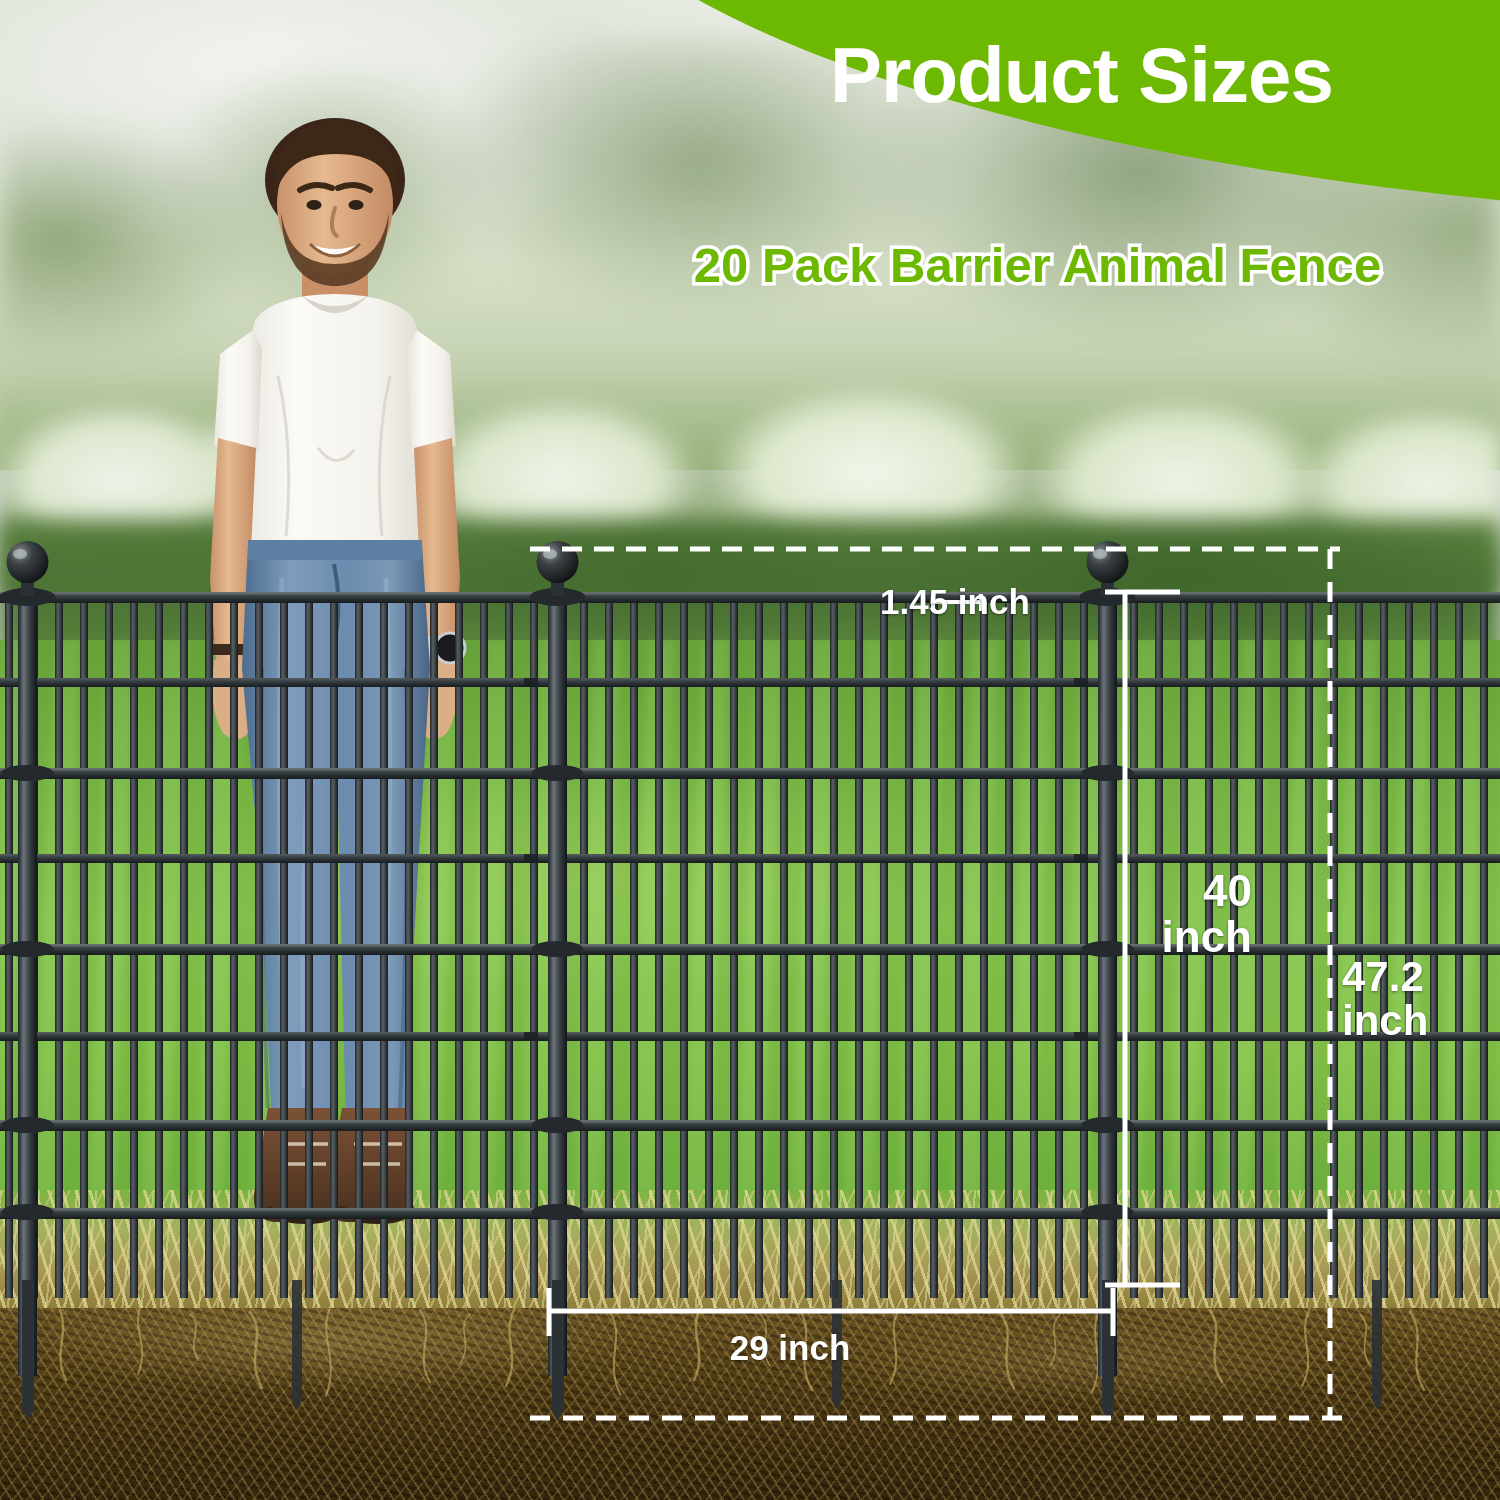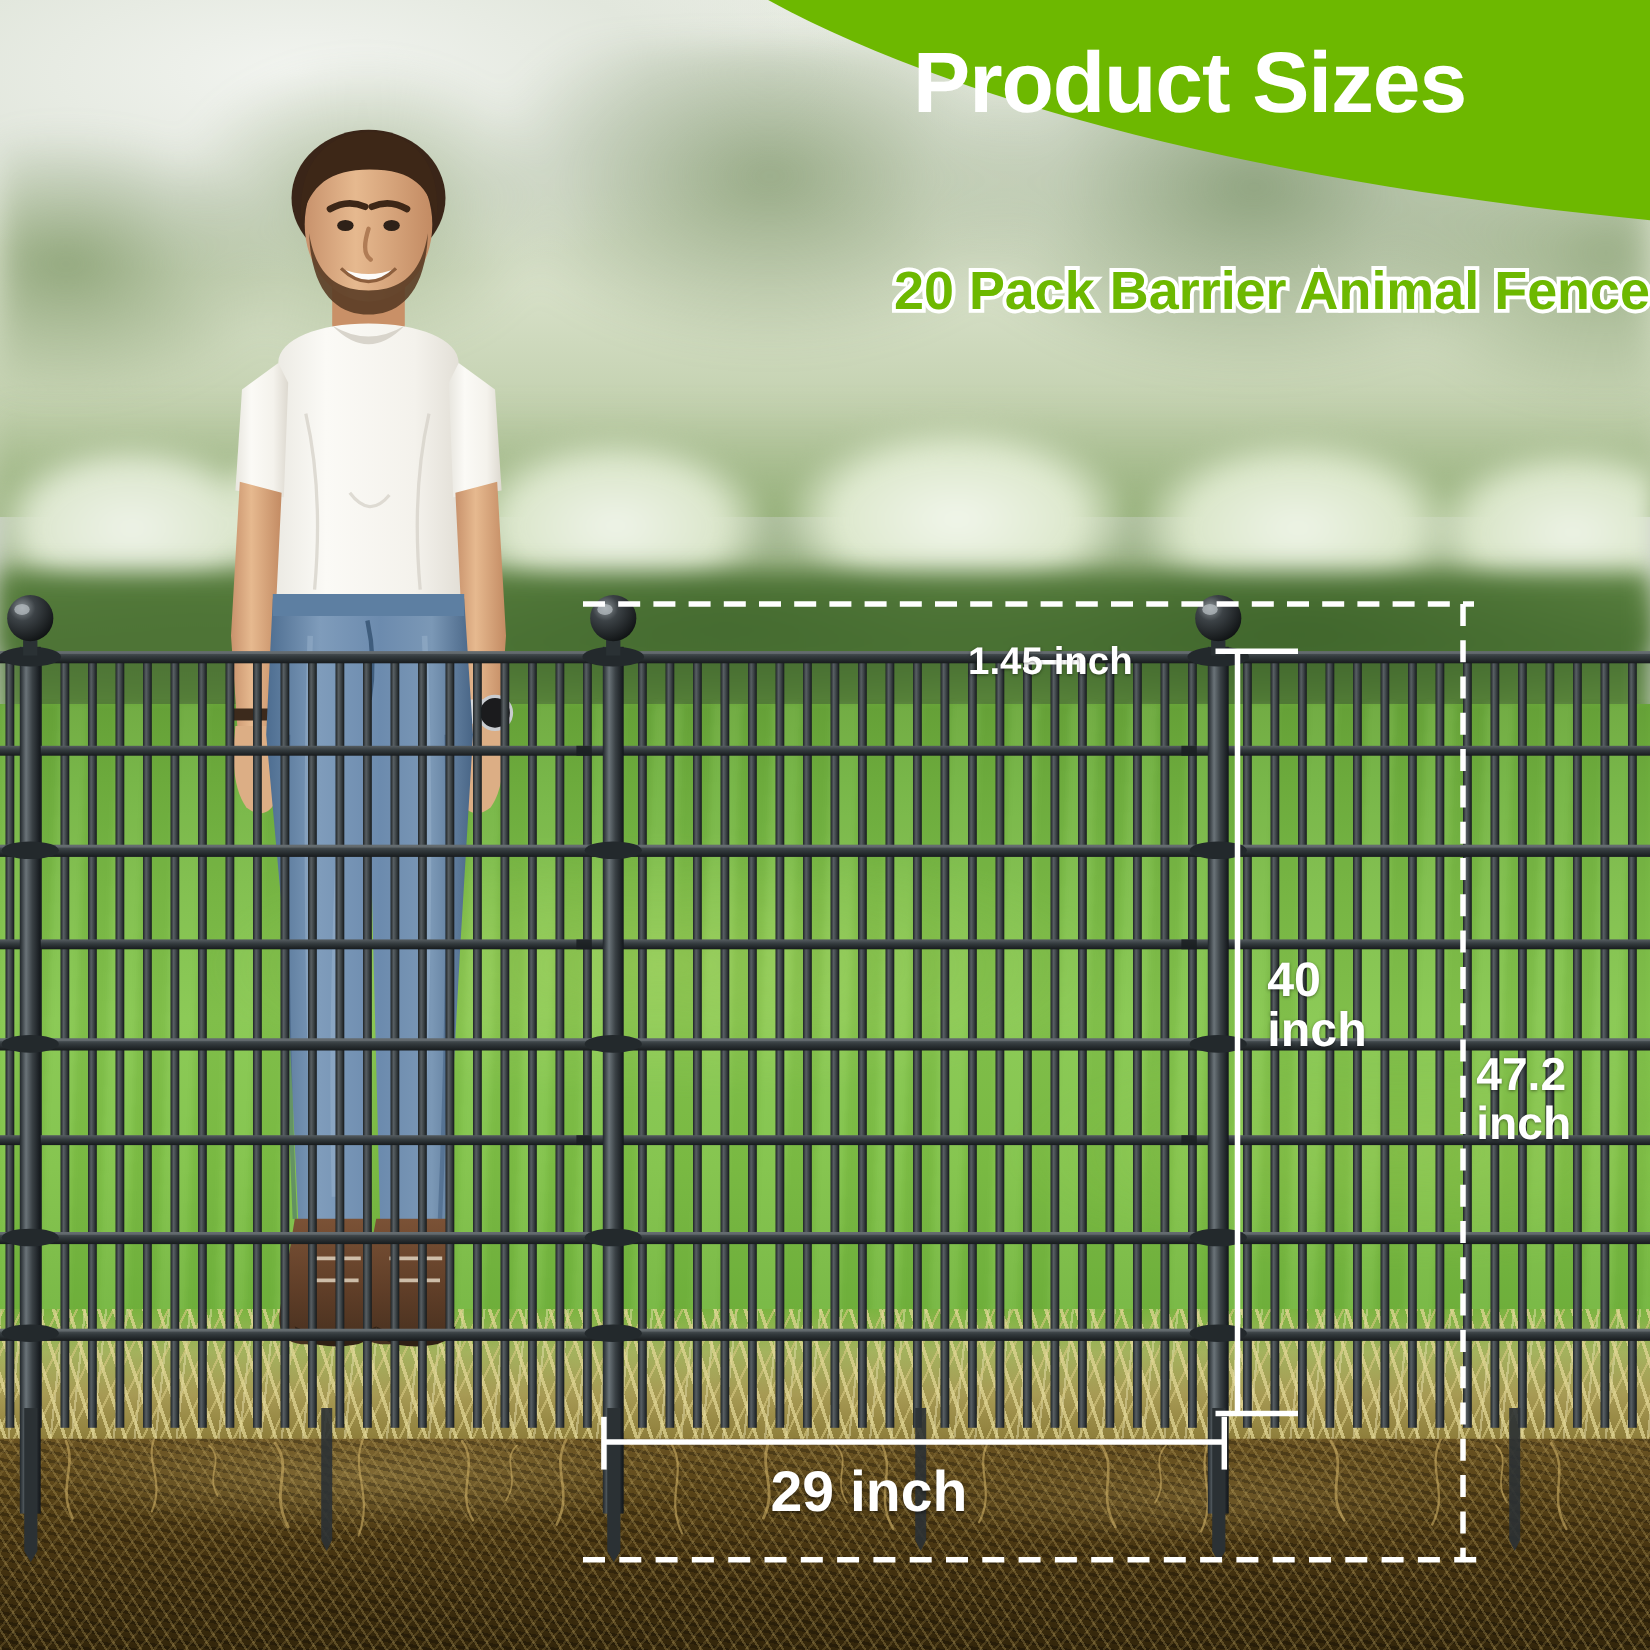--- a/index.html
+++ b/index.html
@@ -115,38 +115,38 @@
     background:#6db800;
     border-bottom-left-radius:100% 100%;
   }
   .banner-title{
     position:absolute;left:830px;top:36px;width:680px;
     color:#fff;font-size:78px;font-weight:bold;letter-spacing:-1px;
     line-height:1;white-space:nowrap;
   }
   .subtitle{
     position:absolute;left:575px;top:238px;width:925px;
-    text-align:right;line-height:1.12;
+    text-align:center;line-height:1.12;
   }
   .subtitle div{
     font-size:49px;font-weight:bold;color:#6db800;white-space:nowrap;
     -webkit-text-stroke:7px #ffffff;paint-order:stroke fill;
     text-shadow:0 0 1px #fff;
   }
 
   
   .dims{position:absolute;inset:0;pointer-events:none;}
   .dim-label{
     position:absolute;color:#fff;font-weight:bold;line-height:1.04;
     text-shadow:0 1px 3px rgba(0,0,0,.45);
   }
   #lbl-145{left:880px;top:584px;font-size:35px;white-space:nowrap;}
-  #lbl-40 {left:1152px;top:868px;font-size:44px;width:100px;text-align:left;}
+  #lbl-40 {left:1152px;top:868px;font-size:44px;width:100px;text-align:right;}
   #lbl-472{left:1342px;top:955px;font-size:42px;width:110px;text-align:left;}
-  #lbl-29 {left:790px;top:1330px;font-size:52px;white-space:nowrap;transform:translateX(-50%);}
+  #lbl-29 {left:790px;top:1330px;font-size:35px;white-space:nowrap;transform:translateX(-50%);}
 </style>
 </head>
 <body>
 
 <div id="stage">
 
   <div class="scene">
     <div class="sky"></div>
     <div class="treeline"></div>
     <div class="bushes"></div>

